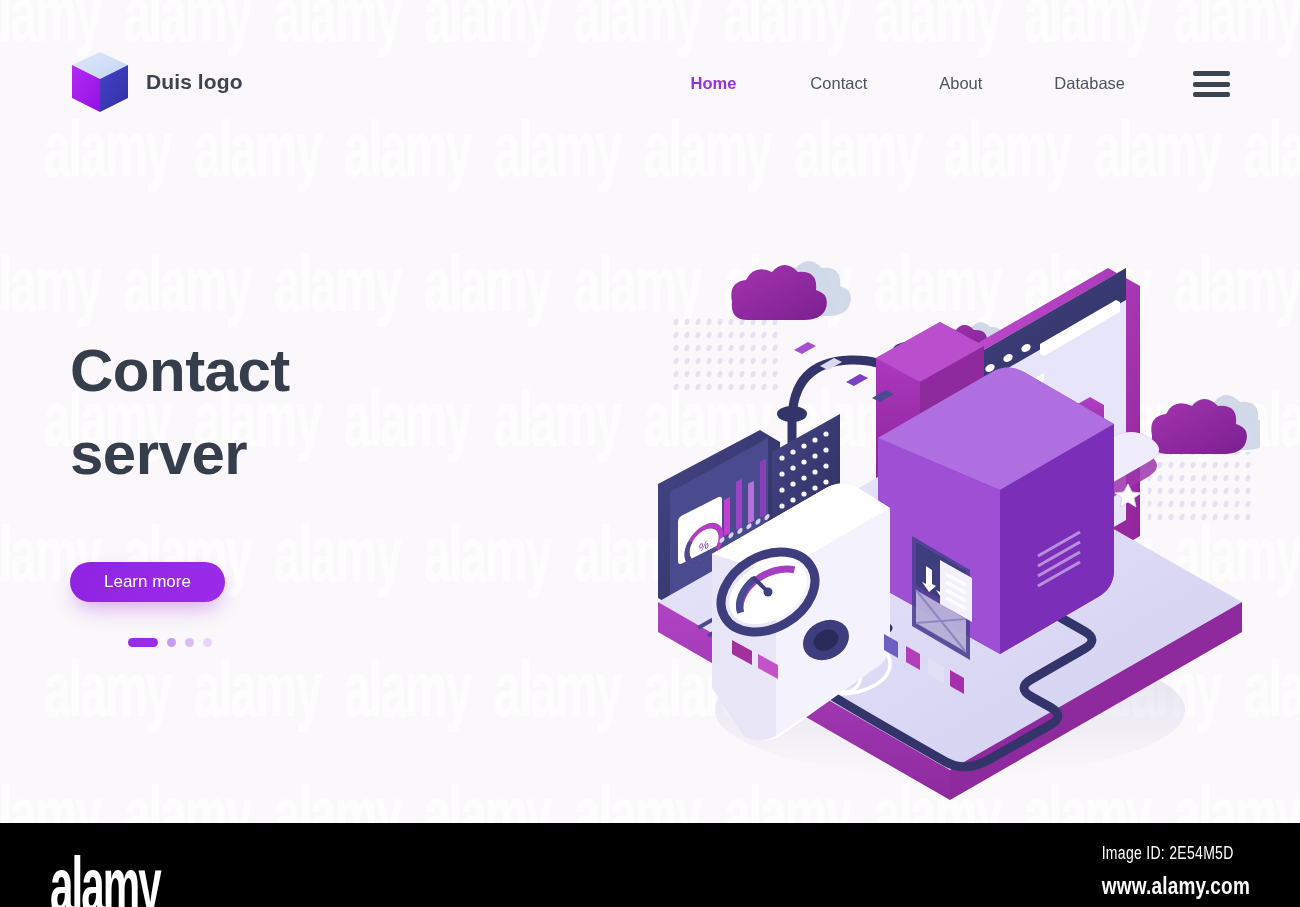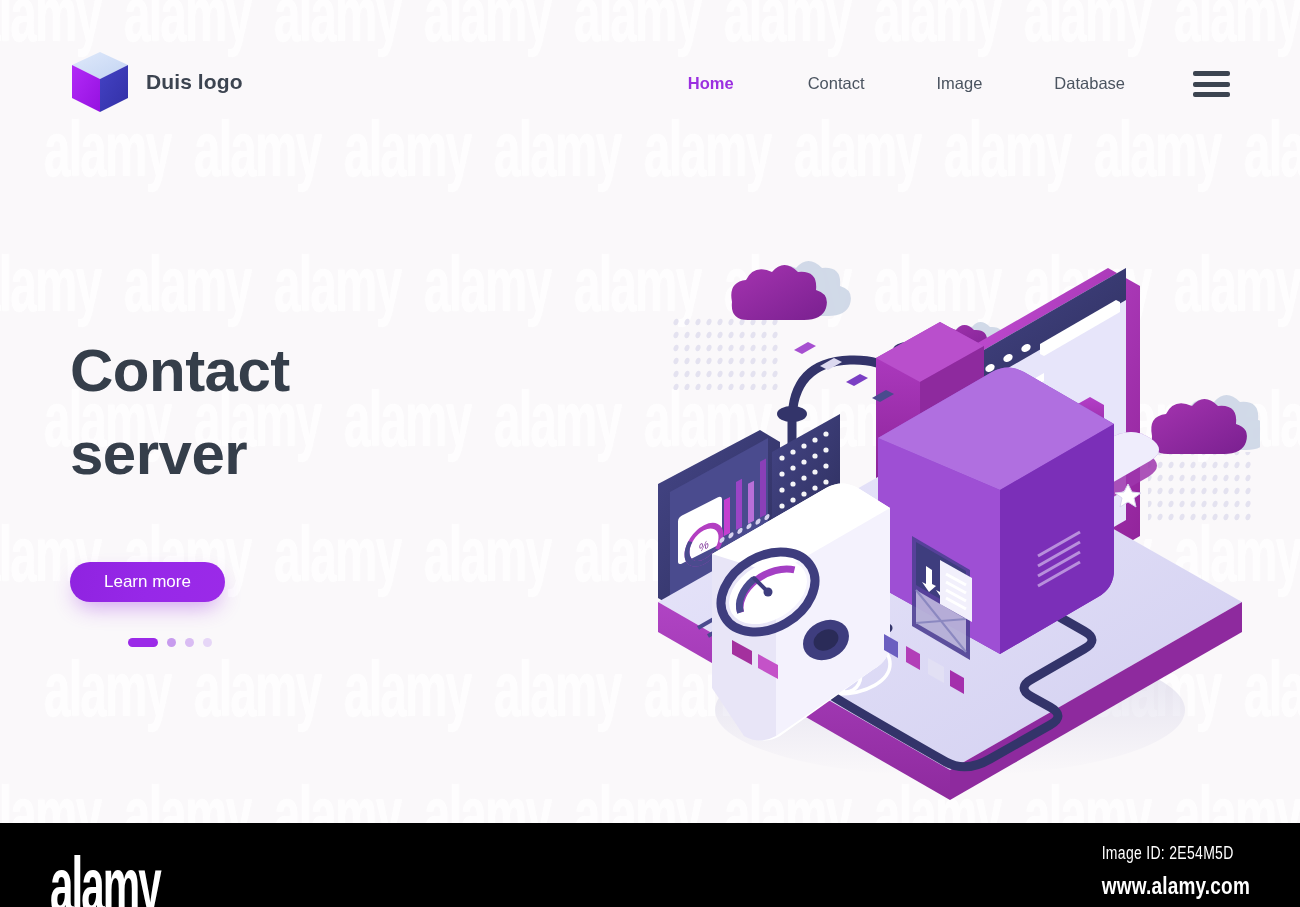--- a/index.html
+++ b/index.html
@@ -330,21 +330,21 @@
             <polygon points="2,15 30,29 30,62 2,48" fill="url(#cubeLeft)"></polygon>
             <polygon points="58,15 58,48 30,62 30,29" fill="url(#cubeRight)"></polygon>
           </svg>
         </span>
         <span id="brand-name">Duis logo</span>
       </div>
 
       <nav id="nav">
         <a class="nav-link active nav-gap-1" href="#">Home</a>
         <a class="nav-link nav-gap-2" href="#">Contact</a>
-        <a class="nav-link nav-gap-3" href="#">Image</a>
+        <a class="nav-link nav-gap-3" href="#">About</a>
         <a class="nav-link nav-gap-4" href="#">Database</a>
         <div id="hamburger">
           <span></span>
           <span></span>
           <span></span>
         </div>
       </nav>
     </div>
 
     <div id="copy">

